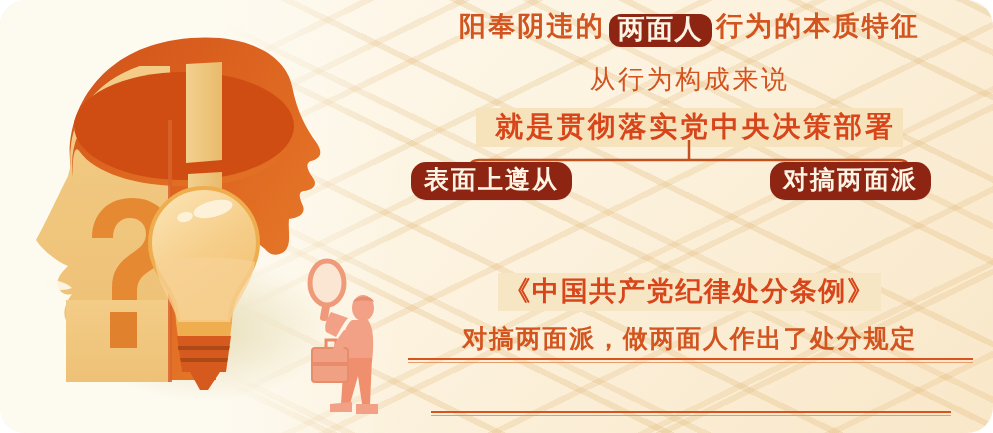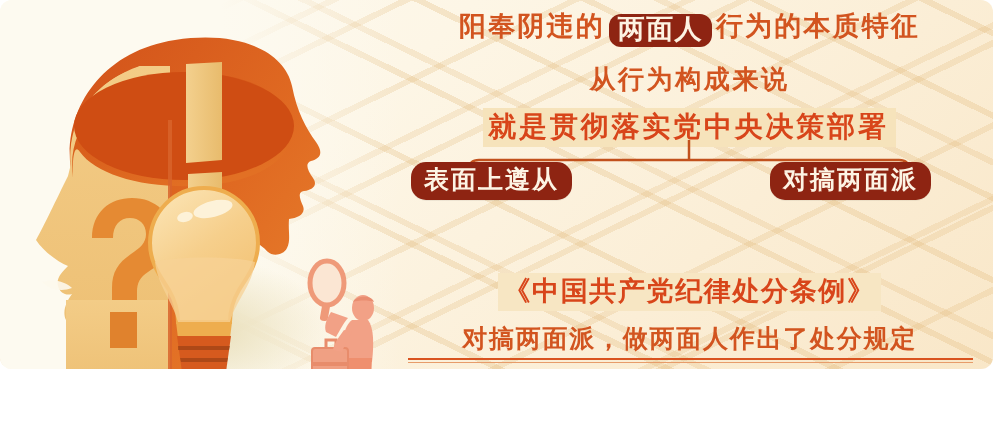--- a/index.html
+++ b/index.html
@@ -1,22 +1,22 @@
 <!DOCTYPE html>
 <html><head>
 <meta charset="utf-8">
 <style>
   html,body{margin:0;padding:0;background:#ffffff;}
   body{font-family:"Liberation Serif","DejaVu Serif",serif;}
 
   #poster{
     position:relative;
-    width:993px;height:369px;
+    width:993px;height:433px;
     overflow:hidden;
-    border-radius:12px;
+    border-radius:26px;
     background:
       linear-gradient(135deg,#fdf9ef 0%,#fdf6e6 35%,#fbeed6 70%,#f9e7c8 100%);
   }
 
   
   .grid{
     position:absolute;inset:0;
     background-image:
       repeating-linear-gradient(26deg,
         rgba(226,186,124,0) 0px, rgba(226,186,124,0) 68px,
@@ -55,40 +55,40 @@
   .line{
     position:absolute;left:0;width:607px;
     text-align:center;
     white-space:nowrap;
     color:#d9531f;
     letter-spacing:.06em;
     font-weight:700;
   }
 
   .l1{top:8px;font-size:27px;color:#d2541f;font-weight:600;letter-spacing:.08em;}
-  .l2{top:62px;font-size:26px;color:#d2541f;font-weight:700;letter-spacing:.10em;}
+  .l2{top:62px;font-size:26px;color:#d2541f;font-weight:400;letter-spacing:.10em;}
 
   .pill{
     display:inline-block;
     background:#8e2412;
     color:#fdf3e2;
     border-radius:12px;
     padding:2px 9px 4px 9px;
     font-weight:700;
     letter-spacing:.05em;
     margin:0 4px;
     line-height:1;
     vertical-align:-3px;
   }
 
   .l3{top:108px;font-size:28px;font-weight:800;letter-spacing:.10em;}
   .l3 .hl{
     background:#f6e3bb;
     color:#d8451a;
-    padding:3px 7px 5px 5px;
+    padding:3px 7px 5px 19px;
     box-decoration-break:clone;
     font-family:Liberation Serif, serif;
   }
 
   .bracket{position:absolute;left:0;top:140px;width:607px;height:44px;}
 
   .badge{
     position:absolute;top:162px;
     background:#8e2412;
     color:#fdf4e4;

